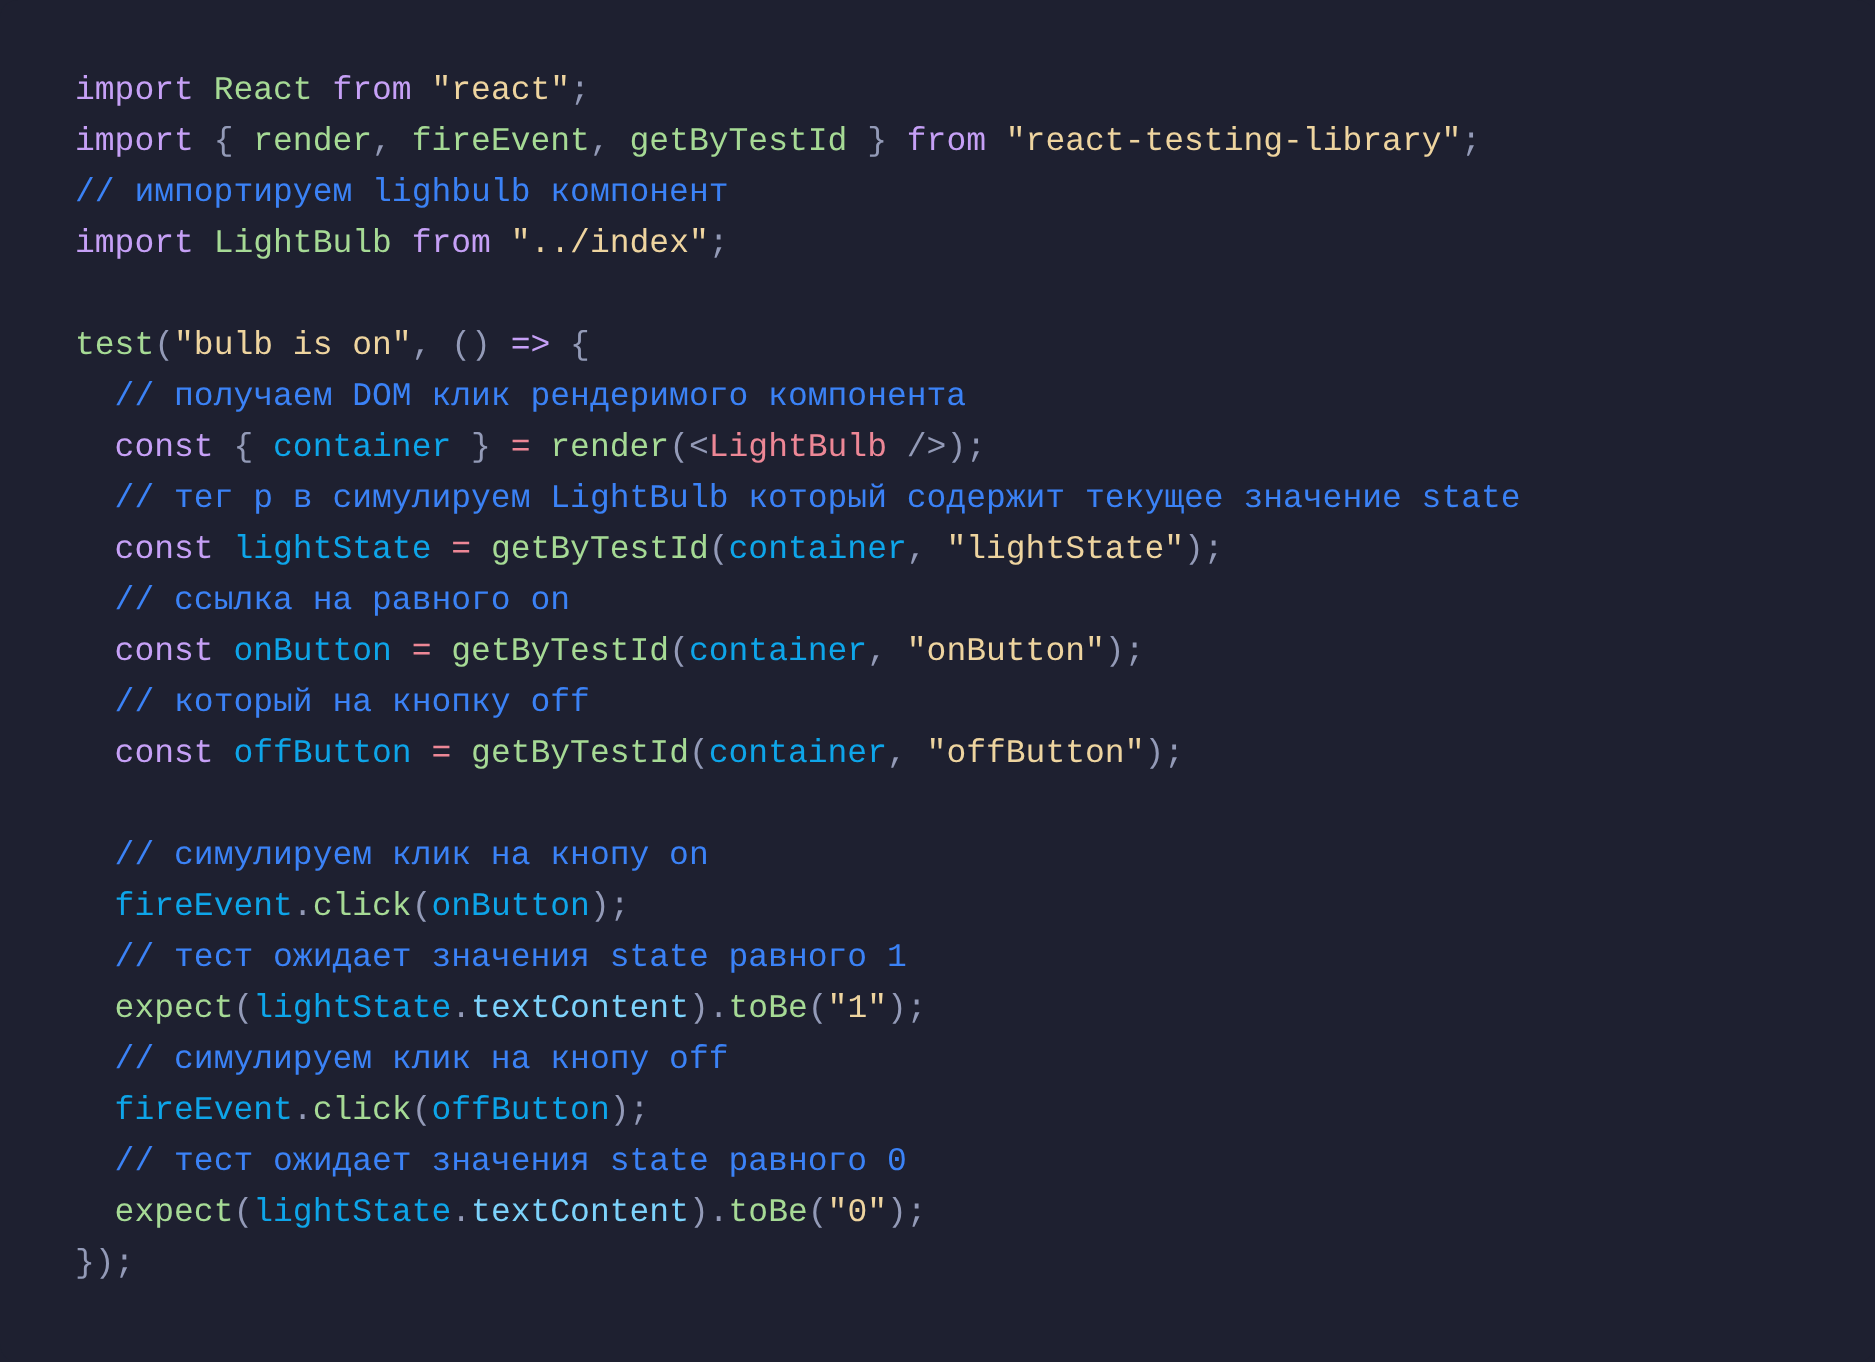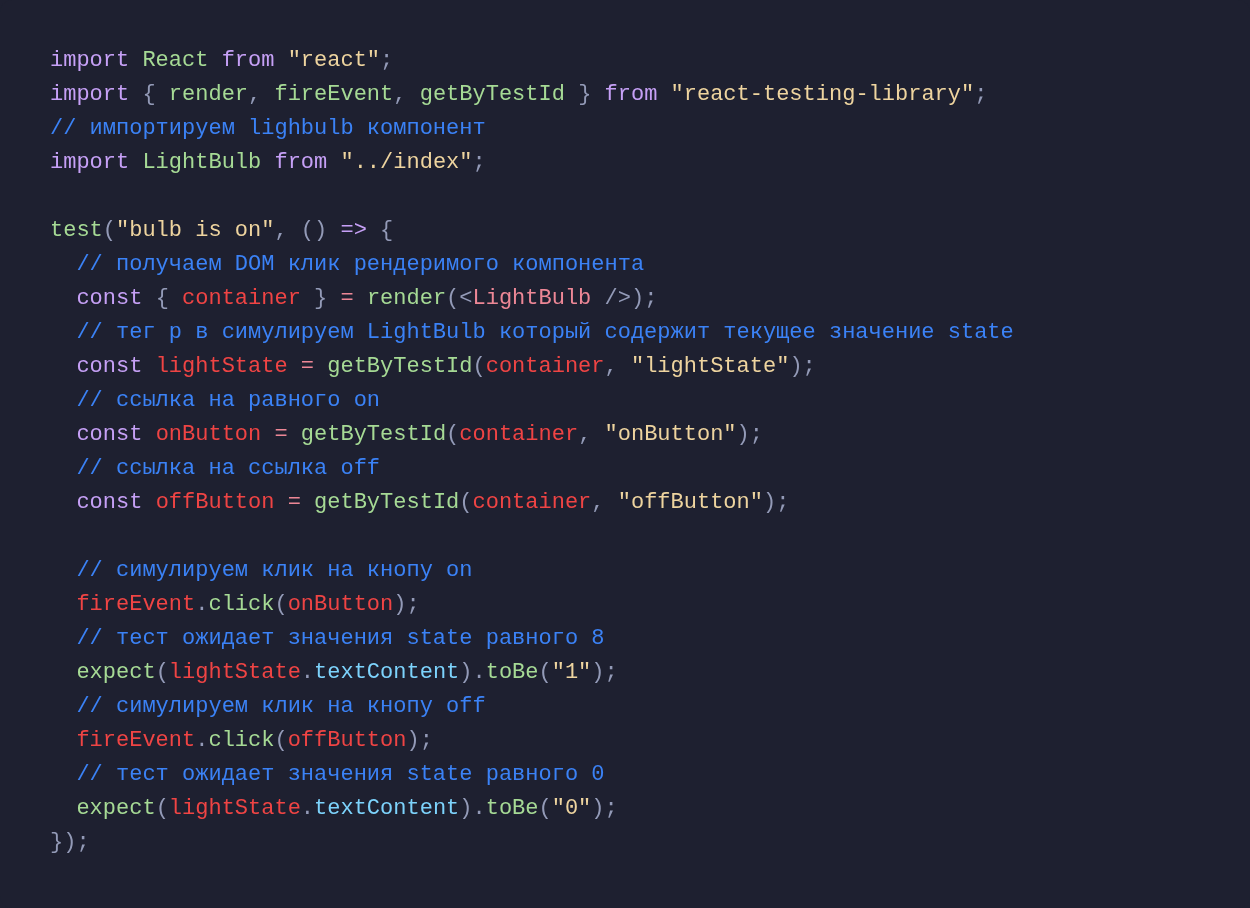--- a/index.html
+++ b/index.html
@@ -6,42 +6,42 @@
   .block{background:#1e2030;border-radius:12px;padding:44px 50px;
          font-family:"SFMono-Regular",Consolas,"Liberation Mono",Menlo,monospace;
          font-size:22px;line-height:34px;white-space:pre;color:#cad3f5;
          box-sizing:border-box;width:1250px;height:908px}
   .kw{color:#c6a0f6}          
   .fn{color:#a6da95}          
   .str{color:#eed49f}         
   .cm{color:#3b82f6}          
   .rd{color:#ed8796}          
   .cy{color:#7dd3fc}          
-  .id{color:#ef4444}          
+  .id{color:#0ea5e9}          
   .pa{color:#939ab7}          
 </style>
 </head>
 <body>
 
 <div class="block"><span><span class="kw">import</span> <span class="fn">React</span> <span class="kw">from</span> <span class="str">"react"</span><span class="pa">;</span></span>
 <span><span class="kw">import</span> <span class="pa">{</span> <span class="fn">render</span><span class="pa">,</span> <span class="fn">fireEvent</span><span class="pa">,</span> <span class="fn">getByTestId</span> <span class="pa">}</span> <span class="kw">from</span> <span class="str">"react-testing-library"</span><span class="pa">;</span></span>
 <span class="cm">// импортируем lighbulb компонент</span>
 <span><span class="kw">import</span> <span class="fn">LightBulb</span> <span class="kw">from</span> <span class="str">"../index"</span><span class="pa">;</span></span>
 
 <span><span class="fn">test</span><span class="pa">(</span><span class="str">"bulb is on"</span><span class="pa">, ()</span> <span class="kw">=&gt;</span> <span class="pa">{</span></span>
   <span class="cm">// получаем DOM клик рендеримого компонента</span>
   <span><span class="kw">const</span> <span class="pa">{</span> <span class="id">container</span> <span class="pa">}</span> <span class="rd">=</span> <span class="fn">render</span><span class="pa">(</span><span class="pa">&lt;</span><span class="rd">LightBulb</span><span class="pa"> /&gt;</span><span class="pa">);</span></span>
   <span class="cm">// тег p в симулируем LightBulb который содержит текущее значение state</span>
   <span><span class="kw">const</span> <span class="id">lightState</span> <span class="rd">=</span> <span class="fn">getByTestId</span><span class="pa">(</span><span class="id">container</span><span class="pa">,</span> <span class="str">"lightState"</span><span class="pa">);</span></span>
   <span class="cm">// ссылка на равного on</span>
   <span><span class="kw">const</span> <span class="id">onButton</span> <span class="rd">=</span> <span class="fn">getByTestId</span><span class="pa">(</span><span class="id">container</span><span class="pa">,</span> <span class="str">"onButton"</span><span class="pa">);</span></span>
-  <span class="cm">// ссылка на ссылка off</span>
+  <span class="cm">// который на кнопку off</span>
   <span><span class="kw">const</span> <span class="id">offButton</span> <span class="rd">=</span> <span class="fn">getByTestId</span><span class="pa">(</span><span class="id">container</span><span class="pa">,</span> <span class="str">"offButton"</span><span class="pa">);</span></span>
 
   <span class="cm">// симулируем клик на кнопу on</span>
   <span><span class="id">fireEvent</span><span class="pa">.</span><span class="fn">click</span><span class="pa">(</span><span class="id">onButton</span><span class="pa">);</span></span>
-  <span class="cm">// тест ожидает значения state равного 8</span>
+  <span class="cm">// тест ожидает значения state равного 1</span>
   <span><span class="fn">expect</span><span class="pa">(</span><span class="id">lightState</span><span class="pa">.</span><span class="cy">textContent</span><span class="pa">).</span><span class="fn">toBe</span><span class="pa">(</span><span class="str">"1"</span><span class="pa">);</span></span>
   <span class="cm">// симулируем клик на кнопу off</span>
   <span><span class="id">fireEvent</span><span class="pa">.</span><span class="fn">click</span><span class="pa">(</span><span class="id">offButton</span><span class="pa">);</span></span>
   <span class="cm">// тест ожидает значения state равного 0</span>
   <span><span class="fn">expect</span><span class="pa">(</span><span class="id">lightState</span><span class="pa">.</span><span class="cy">textContent</span><span class="pa">).</span><span class="fn">toBe</span><span class="pa">(</span><span class="str">"0"</span><span class="pa">);</span></span>
 <span class="pa">});</span></div>
 
 </body></html>

